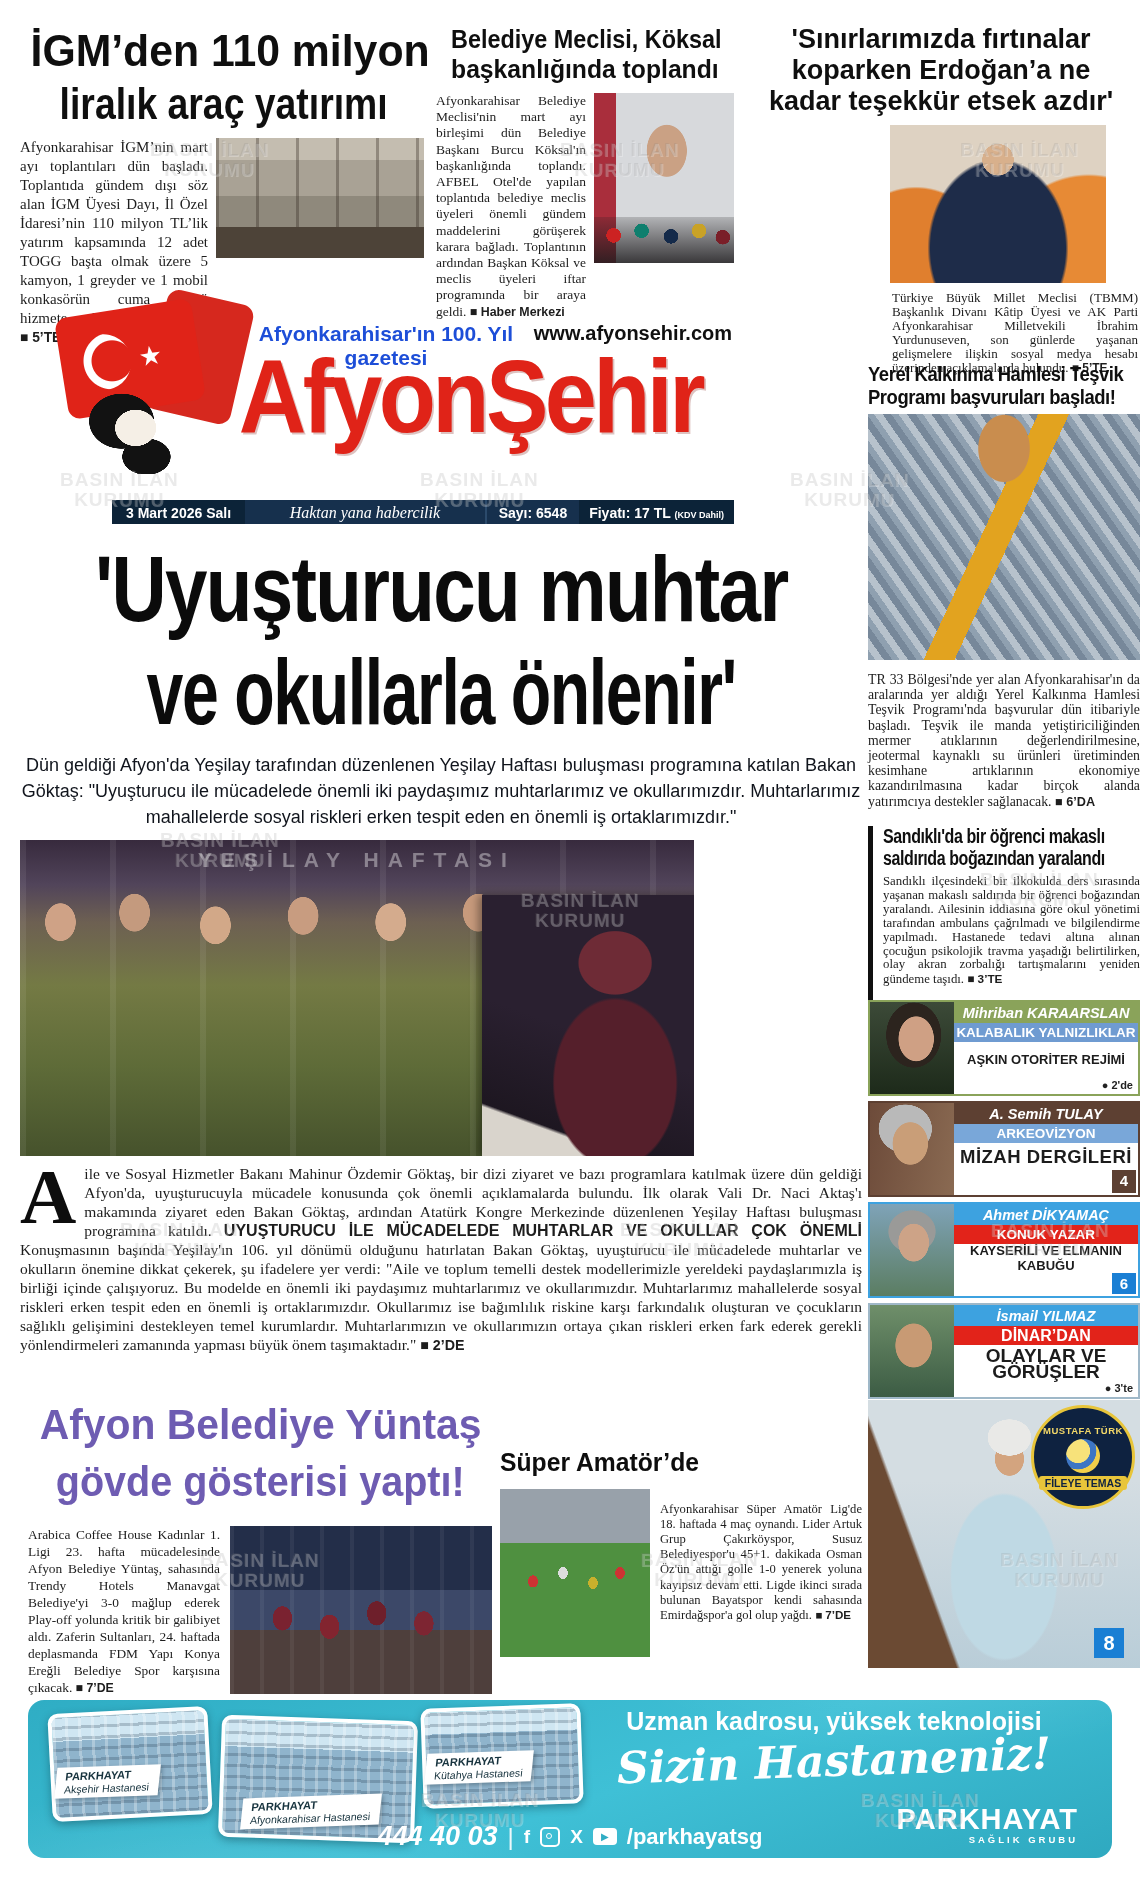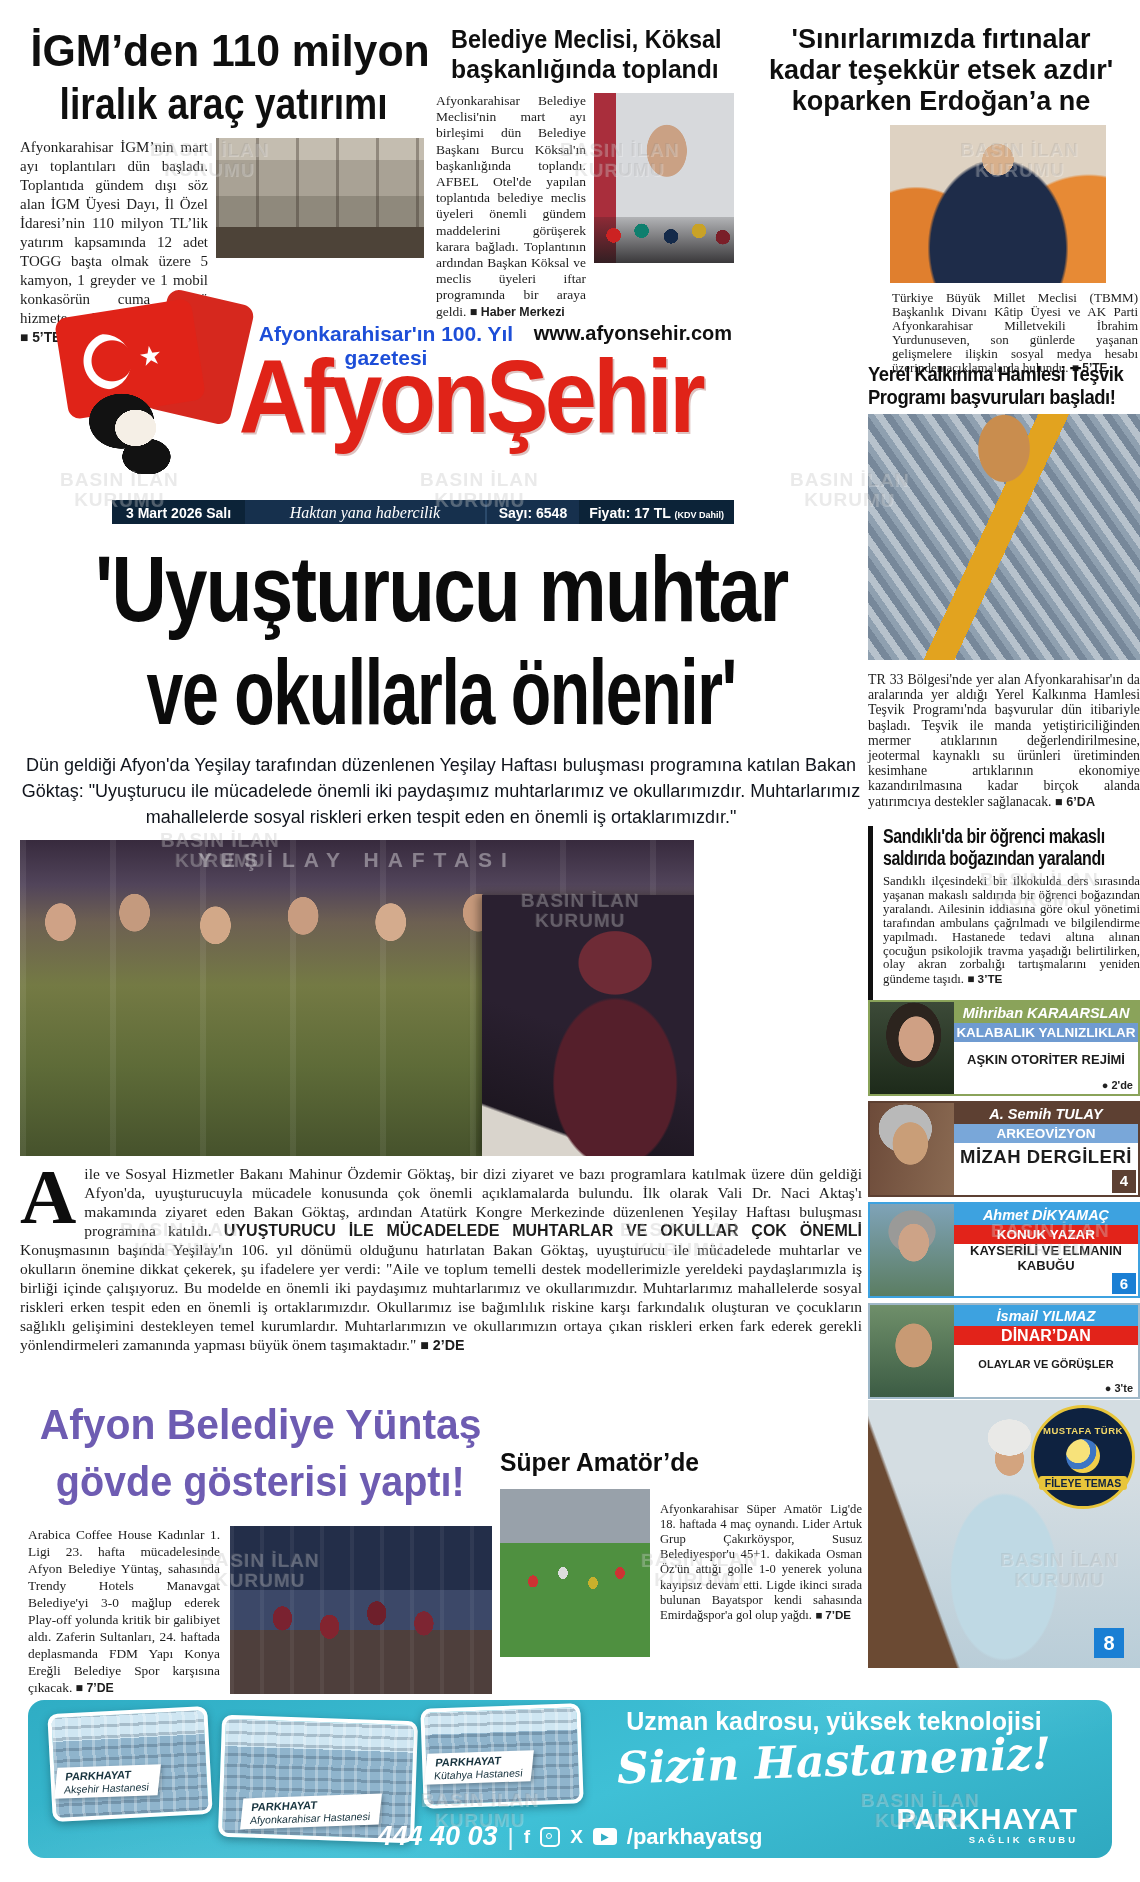--- a/index.html
+++ b/index.html
@@ -150,21 +150,21 @@
   .cp1{background:radial-gradient(30px 36px at 48% 44%,#c99e78 0 58%,transparent 60%),radial-gradient(44px 40px at 42% 28%,#b9b9b9 0 60%,transparent 61%),linear-gradient(100deg,#6d4b3a,#8a6a52);}
   .cp2{background:radial-gradient(26px 32px at 52% 42%,#cda387 0 58%,transparent 60%),radial-gradient(40px 36px at 50% 30%,#9a9a98 0 58%,transparent 60%),linear-gradient(#7fa3b8,#5b7d62);}
   .cp3{background:radial-gradient(30px 36px at 52% 44%,#c89a74 0 60%,transparent 62%),linear-gradient(#6f8f6a,#3c5c44);}
   .c-right{flex:1;display:flex;flex-direction:column;min-width:0;}
   .c-name{color:#fff;font-weight:bold;font-style:italic;font-size:14.5px;text-align:center;padding:3px 0 2px;background:#888;white-space:nowrap;}
   .c-col{color:#fff;font-weight:bold;font-size:13.5px;line-height:15px;text-align:center;padding:2px 0;background:#777;}
   .c-col.big{font-size:16px;}
   .c-title{flex:1;display:flex;align-items:center;justify-content:center;text-align:center;
      font-weight:bold;color:#1c1c1c;font-size:13px;line-height:14.5px;padding:0 4px;}
   .c-title.t-lg{font-size:18.5px;line-height:20px;letter-spacing:.5px;}
-  .c-title.t-md{font-size:11px;line-height:16px;}
+  .c-title.t-md{font-size:19px;line-height:16px;}
   .c-page{align-self:flex-end;font-size:11px;font-weight:bold;color:#222;padding:0 5px 3px 0;}
   .c-page.sq-badge{color:#fff;width:24px;height:21px;text-align:center;font-size:15px;padding:2px 0 0;margin:0 2px 2px 0;}
 
   #sb-mustafa{left:868px;top:1400px;width:272px;height:268px;overflow:hidden;}
   .cp-mustafa{position:absolute;inset:0;
      background:
        radial-gradient(36px 30px at 52% 14%,#e9e9e7 0 60%,transparent 61%),
        radial-gradient(26px 30px at 52% 22%,#d3a47f 0 55%,transparent 57%),
        radial-gradient(90px 140px at 50% 66%,#bfd9e4 0 58%,transparent 60%),
        linear-gradient(70deg,#6b4a33 0 24%,transparent 25%),
@@ -332,22 +332,22 @@
     </h2>
     <div class="row">
       <p class="body serif jtext"><span>Afyonkarahisar Belediye Meclisi'nin mart ayı birleşimi dün Belediye Başkanı Burcu Köksal'ın başkanlığında toplandı. AFBEL Otel'de yapılan toplantıda belediye meclis üyeleri önemli gündem maddelerini görüşerek karara bağladı. Toplantının ardından Başkan Köksal ve meclis üyeleri iftar programında bir araya geldi.</span> <b class="ref">■ Haber Merkezi</b></p>
       <div class="photo ph-press"></div>
     </div>
   </section>
 
   <section class="abs" id="art-mp">
     <h2 class="hl">
       <span class="ln"><span class="sq">'Sınırlarımızda fırtınalar</span></span>
+      <span class="ln"><span class="sq">koparken Erdoğan’a ne</span></span>
       <span class="ln"><span class="sq">kadar teşekkür etsek azdır'</span></span>
-      <span class="ln"><span class="sq">koparken Erdoğan’a ne</span></span>
     </h2>
     <div class="photo ph-mp"></div>
     <p class="body serif jtext"><span>Türkiye Büyük Millet Meclisi (TBMM) Başkanlık Divanı Kâtip Üyesi ve AK Parti Afyonkarahisar Milletvekili İbrahim Yurdunuseven, son günlerde yaşanan gelişmelere ilişkin sosyal medya hesabı üzerinden açıklamalarda bulundu.</span> <b class="ref">■ 5’TE</b></p>
   </section>
 
   <section class="abs" id="masthead">
     <div id="emblem">
       <div class="flag-b"></div>
       <div class="flag-f">
         <span class="crescent"></span>

